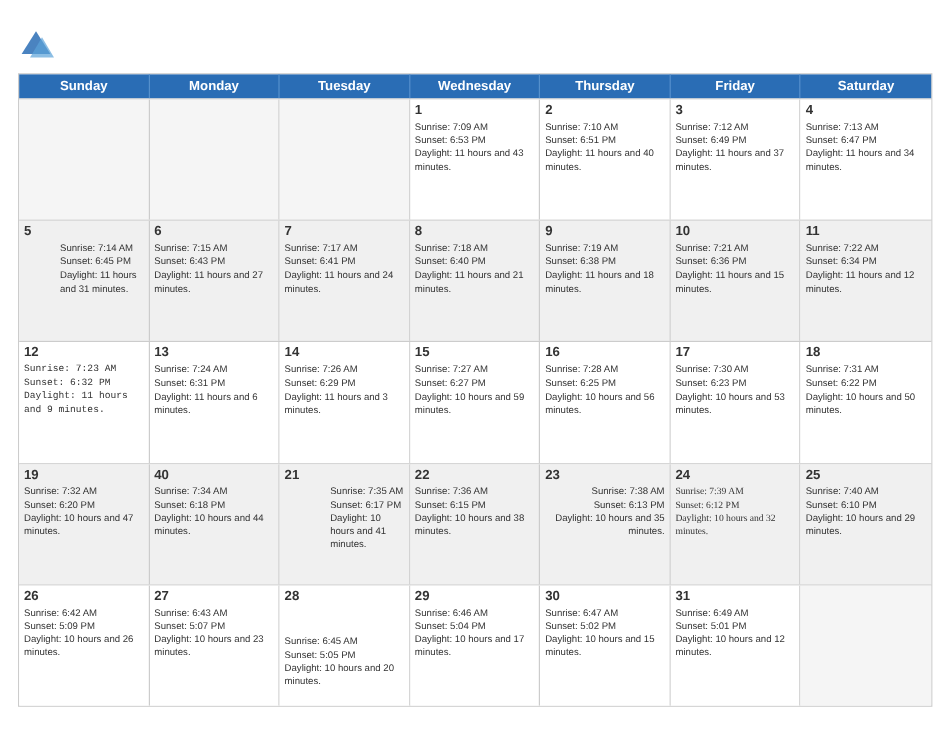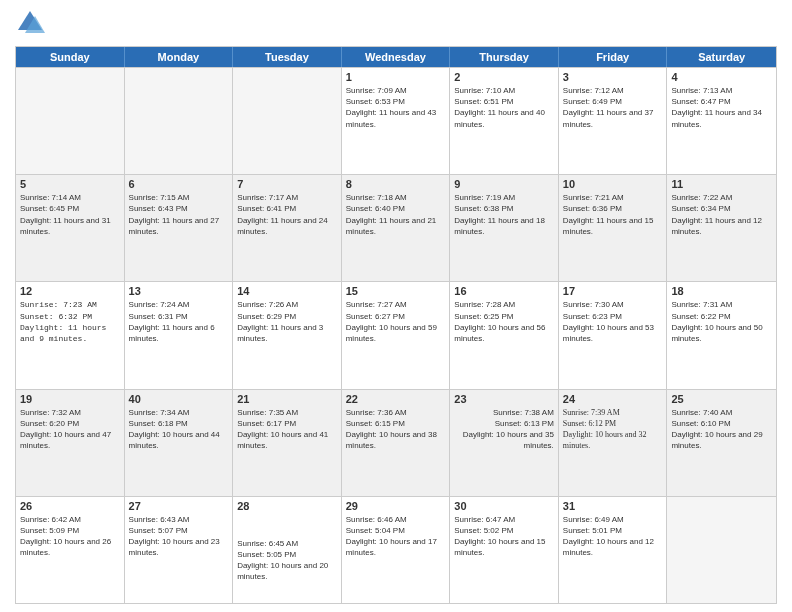--- a/index.html
+++ b/index.html
@@ -6,21 +6,21 @@
     body {
       font-family: Arial, sans-serif;
       background: #fff;
       width: 792px;
       height: 612px;
       overflow: hidden;
     }
     .page {
       width: 792px;
       height: 612px;
-      padding: 8px 15px;
+      padding: 23px 15px;
       display: flex;
       flex-direction: column;
     }
     .header {
       display: flex;
       justify-content: space-between;
       align-items: flex-start;
       margin-bottom: 8px;
     }
     .logo {
@@ -173,21 +173,21 @@
           <div class="cal-cell">
             <div class="day-num">4</div>
             <div class="day-info" style="white-space: pre-line;">Sunrise: 7:13 AM
 Sunset: 6:47 PM
 Daylight: 11 hours and 34 minutes.</div>
           </div>
         </div>
         <div class="cal-row row-shaded">
           <div class="cal-cell">
             <div class="day-num">5</div>
-            <div class="day-info" style="white-space: pre-line;">Sunrise: 7:14 AM
+            <div class="day-info" style="white-space: pre-line; margin-left: 30px;">Sunrise: 7:14 AM
 Sunset: 6:45 PM
 Daylight: 11 hours and 31 minutes.</div>
           </div>
           <div class="cal-cell">
             <div class="day-num">6</div>
             <div class="day-info" style="white-space: pre-line;">Sunrise: 7:15 AM
 Sunset: 6:43 PM
 Daylight: 11 hours and 27 minutes.</div>
           </div>
           <div class="cal-cell">
@@ -273,21 +273,21 @@
 Daylight: 10 hours and 47 minutes.</div>
           </div>
           <div class="cal-cell">
             <div class="day-num">40</div>
             <div class="day-info" style="white-space: pre-line;">Sunrise: 7:34 AM
 Sunset: 6:18 PM
 Daylight: 10 hours and 44 minutes.</div>
           </div>
           <div class="cal-cell">
             <div class="day-num">21</div>
-            <div class="day-info" style="white-space: pre-line;">Sunrise: 7:35 AM
+            <div class="day-info" style="white-space: pre-line; margin-left: 38px;">Sunrise: 7:35 AM
 Sunset: 6:17 PM
 Daylight: 10 hours and 41 minutes.</div>
           </div>
           <div class="cal-cell">
             <div class="day-num">22</div>
             <div class="day-info" style="white-space: pre-line;">Sunrise: 7:36 AM
 Sunset: 6:15 PM
 Daylight: 10 hours and 38 minutes.</div>
           </div>
           <div class="cal-cell">

